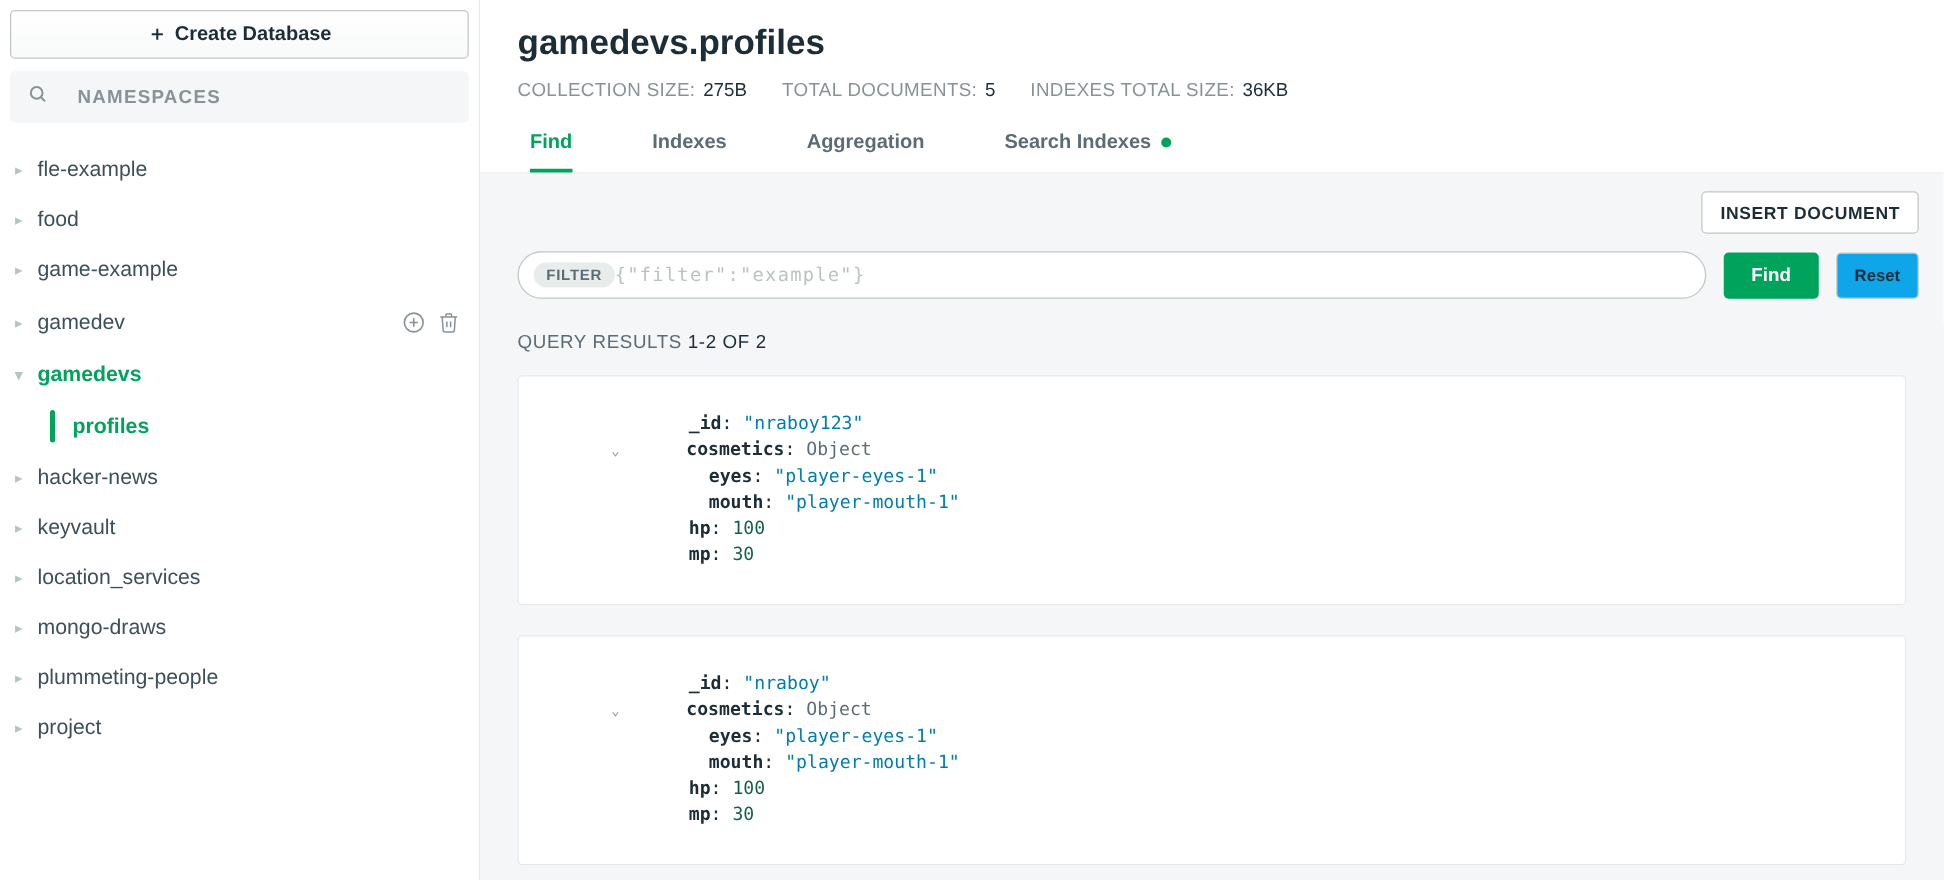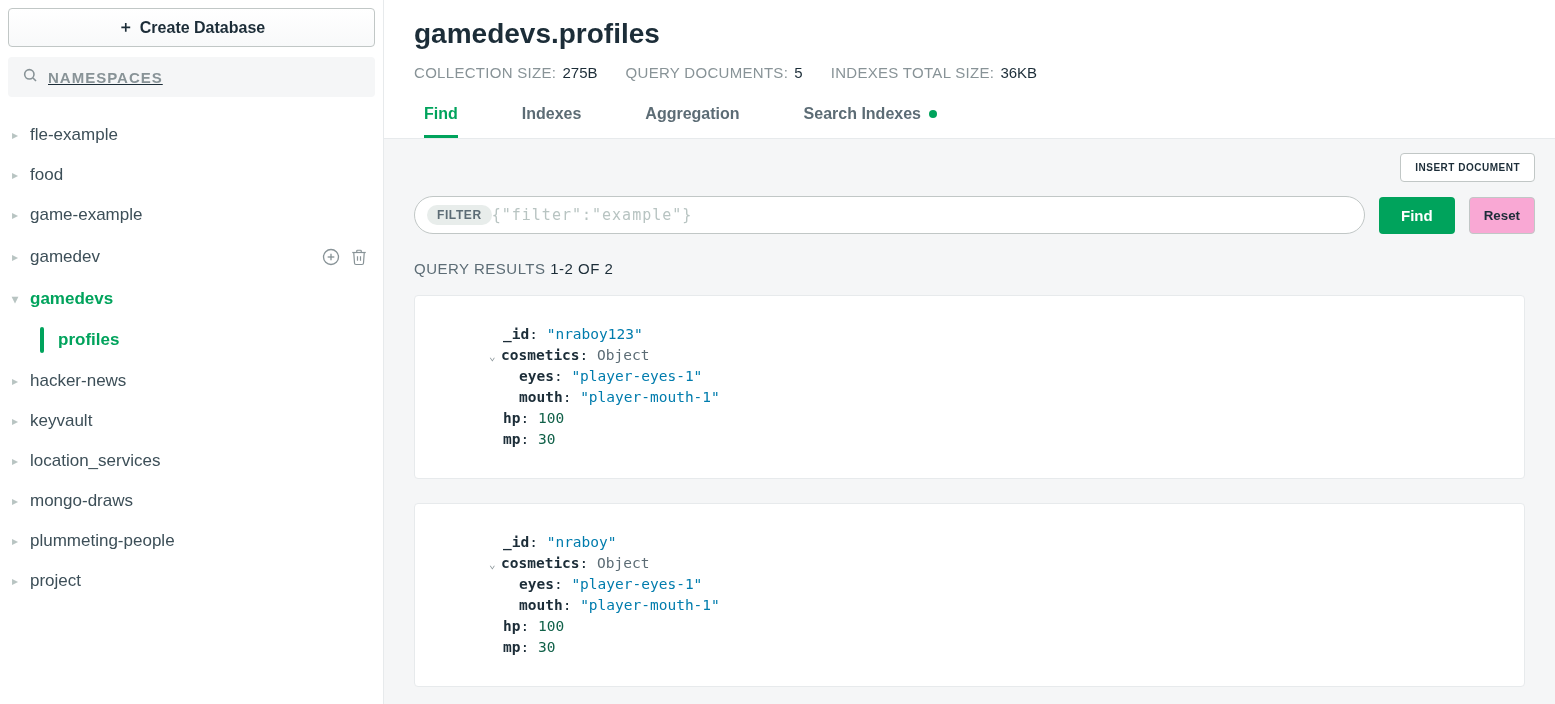--- a/index.html
+++ b/index.html
@@ -33,24 +33,23 @@
       display: flex;
       align-items: center;
       justify-content: center;
       gap: 6px;
     }
     .ns-box {
       background: #f5f6f7;
       border-radius: 4px;
       display: flex;
       align-items: center;
-      gap: 10px;
+      gap: 24px;
       padding: 10px 14px;
       margin-bottom: 18px;
-      text-decoration: underline;
     }
     .ns-box input {
       border: none;
       background: transparent;
       font-size: 15px;
       font-weight: 600;
       letter-spacing: 1px;
       color: #889397;
       outline: none;
       width: 100%;
@@ -132,21 +131,21 @@
     }
     .dot { width: 8px; height: 8px; border-radius: 50%; background: #00a35c; display: inline-block; }
 
     .toolbar { background: #f5f6f7; padding: 14px 20px 14px 30px; display: flex; align-items: center; justify-content: flex-end; }
     .insert-btn {
       background: #fff;
       border: 1px solid #c1c7c6;
       border-radius: 4px;
       padding: 8px 14px;
       font-weight: 600;
-      font-size: 10px;
+      font-size: 14px;
       letter-spacing: 0.5px;
       color: #1c2d38;
       cursor: pointer;
       text-align: center;
     }
 
     .query-bar { background: #f5f6f7; padding: 0 20px 20px 30px; display: flex; gap: 14px; align-items: center; }
     .filter-box {
       flex: 1;
       background: #fff;
@@ -181,21 +180,21 @@
       background: #00a35c;
       color: #fff;
       border: none;
       border-radius: 4px;
       padding: 10px 22px;
       font-size: 15px;
       font-weight: 600;
       cursor: pointer;
     }
     .reset-btn {
-      background: #f9a8d4;
+      background: #0ea5e9;
       border: 1px solid #c1c7c6;
       border-radius: 4px;
       padding: 10px 14px;
       font-weight: 600;
       color: #1c2d38;
       cursor: pointer;
     }
 
     .results-area { background: #f5f6f7; flex: 1; overflow-y: auto; padding: 0 30px 20px 30px; }
     .results-label { font-size: 15px; letter-spacing: 0.5px; color: #5c6c75; margin: 6px 0 18px 0; }
@@ -205,21 +204,21 @@
       background: #fff;
       border: 1px solid #e7eaec;
       border-radius: 4px;
       padding: 28px 28px 28px 88px;
       margin-bottom: 24px;
       font-family: "Menlo", "Monaco", monospace;
       font-size: 14.5px;
       line-height: 1.45;
     }
     .doc-line { white-space: pre; }
-    .key { color: #1c2d38; font-weight: 600; }
+    .key { color: #1c2d38; font-weight: 600; margin-left: 48px; }
     .colon { color: #1c2d38; }
     .string { color: #007cad; }
     .number { color: #116149; }
     .type { color: #5c6c75; }
     .expand-caret { color: #889397; display: inline-block; width: 12px; margin-left: -14px; font-size: 11px; }
     .indent-1 { padding-left: 16px; }
   </style>
 </head>
 <body>
 
@@ -302,21 +301,21 @@
         <span>project</span>
       </li>
     </ul>
 </div>
 
 <div class="main">
   <div class="header-area">
     <h1 class="title">gamedevs.profiles</h1>
     <div class="stats">
       <div><span class="label">COLLECTION SIZE:</span> <span class="val">275B</span></div>
-      <div><span class="label">QUERY DOCUMENTS:</span> <span class="val">5</span></div>
+      <div><span class="label">TOTAL DOCUMENTS:</span> <span class="val">5</span></div>
       <div><span class="label">INDEXES TOTAL SIZE:</span> <span class="val">36KB</span></div>
     </div>
     <div class="tabs" id="tabs">
         <div class="tab active">
           <span>Find</span>
         </div>
         <div class="tab">
           <span>Indexes</span>
         </div>
         <div class="tab">

